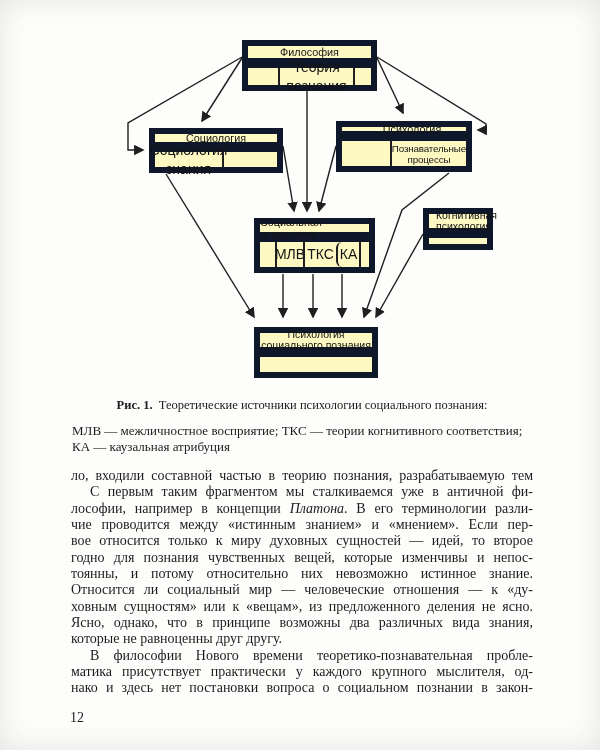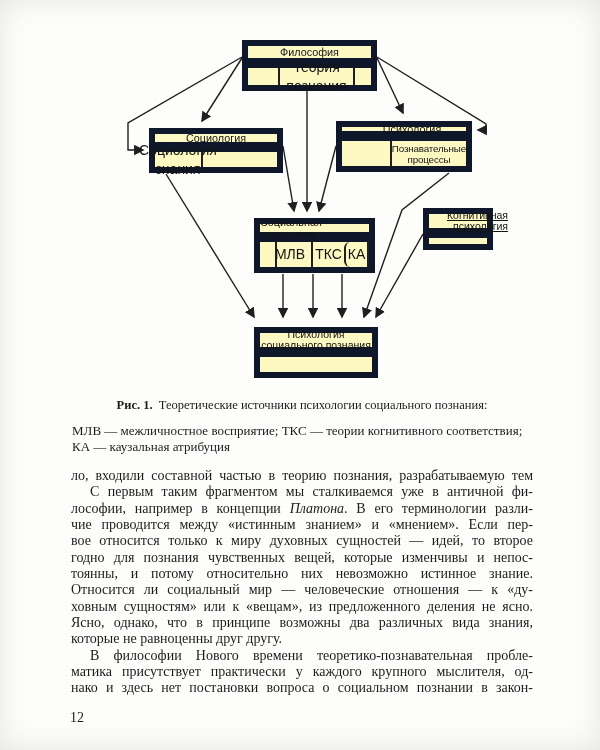--- a/index.html
+++ b/index.html
@@ -11,21 +11,21 @@
   .tbl{position:absolute;font-family:"Liberation Sans",sans-serif;color:#141414;}
   .hd,.rw,.lb{box-sizing:border-box;border:6px solid #0f172a;background:#fef9c3;}
   .hd{display:flex;align-items:center;justify-content:center;font-size:10.8px;}
   .rw{display:flex;margin-top:-2px;}
   .lb{display:flex;align-items:center;justify-content:center;text-align:center;
       font-size:10.5px;line-height:11.5px;}
   .cl{box-sizing:border-box;display:flex;align-items:center;justify-content:center;
       text-align:center;font-size:14px;line-height:19px;}
   .cl + .cl{border-left:2px solid #1f1f1f;}
   .small{font-size:9.8px;letter-spacing:-.15px;line-height:11px;}
-  .leftal{justify-content:flex-start;text-align:right;padding-left:18px;text-decoration:underline;}
+  .leftal{justify-content:flex-start;text-align:left;padding-left:7px;}
   
   .caption{position:absolute;left:71px;top:398px;width:462px;text-align:center;
            font:12.5px/15px "Liberation Serif",serif;}
   .caption b{font-weight:bold;}
   .legend{position:absolute;left:72px;top:423px;width:480px;
           font:13px/15.5px "Liberation Serif",serif;}
   
   .bodytext{position:absolute;left:71px;top:468px;width:462px;
             font:14px/16.35px "Liberation Serif",serif;}
   .ln{text-align:justify;text-align-last:justify;}
@@ -69,39 +69,39 @@
         <div class="cl" style="width:30px;"></div>
         <div class="cl" style="width:75px;">Теория познания</div>
         <div class="cl" style="flex:1;"></div>
       </div>
     </div>
     <div class="tbl" style="left:242px;top:40px;width:135px;height:20px;"></div>
 
     <div class="tbl" style="left:149px;top:128px;width:134px;">
       <div class="hd" style="height:20px;">Социология</div>
       <div class="rw" style="height:27px;">
-        <div class="cl" style="width:46px;">Социология знания</div>
+        <div class="cl" style="width:67px;">Социология знания</div>
         <div class="cl" style="flex:1;"></div>
       </div>
     </div>
 
     <div class="tbl" style="left:336px;top:121px;width:136px;">
       <div class="hd" style="height:16px;padding-left:16px;">Психология</div>
       <div class="rw" style="height:37px;">
         <div class="cl" style="width:56px;"></div>
         <div class="cl small" style="flex:1;">Познавательные процессы</div>
       </div>
     </div>
 
     <div class="tbl" style="left:254px;top:218px;width:121px;">
       <div class="hd" style="height:20px;">Социальная психология</div>
       <div class="rw" style="height:37px;">
         <div class="cl" style="width:15px;"></div>
         <div class="cl" style="width:28px;">МЛВ</div>
-        <div class="cl" style="width:33px;margin-left:8px;">ТКС</div>
+        <div class="cl" style="width:33px;">ТКС</div>
         <div class="cl" style="width:23px;border-radius:6px;">КА</div>
         <div class="cl" style="flex:1;"></div>
       </div>
     </div>
 
     <div class="tbl" style="left:423px;top:208px;width:70px;">
       <div class="lb leftal" style="height:26px;">Когнитивная психология</div>
       <div class="lb" style="height:18px;margin-top:-2px;"></div>
     </div>
 

